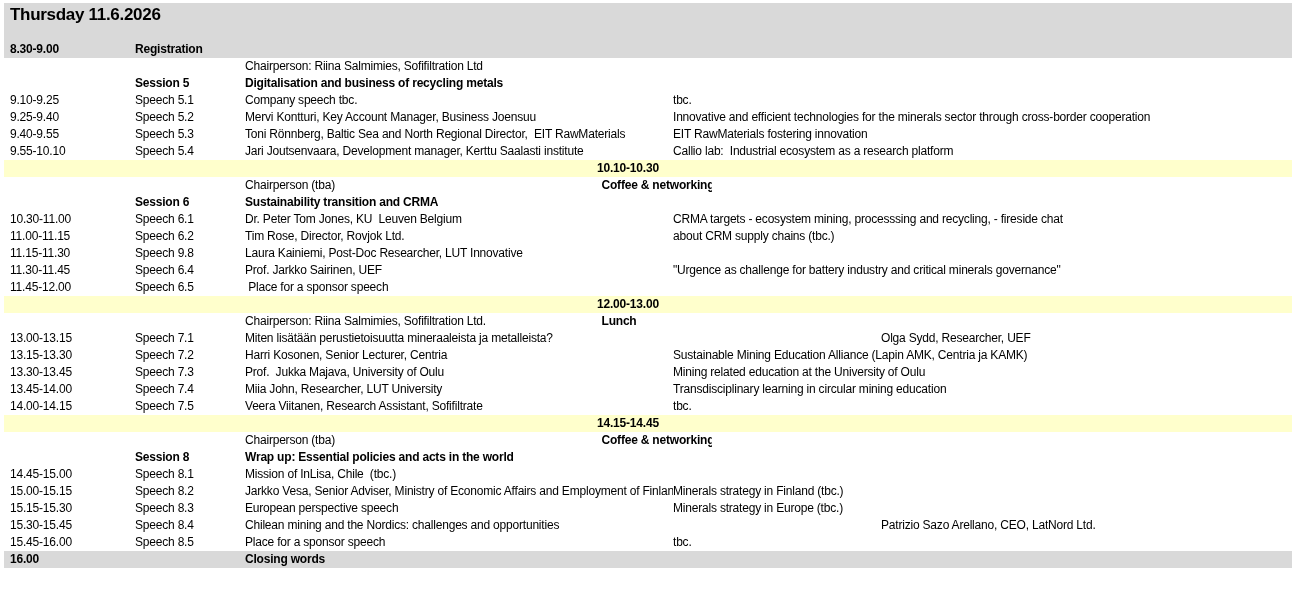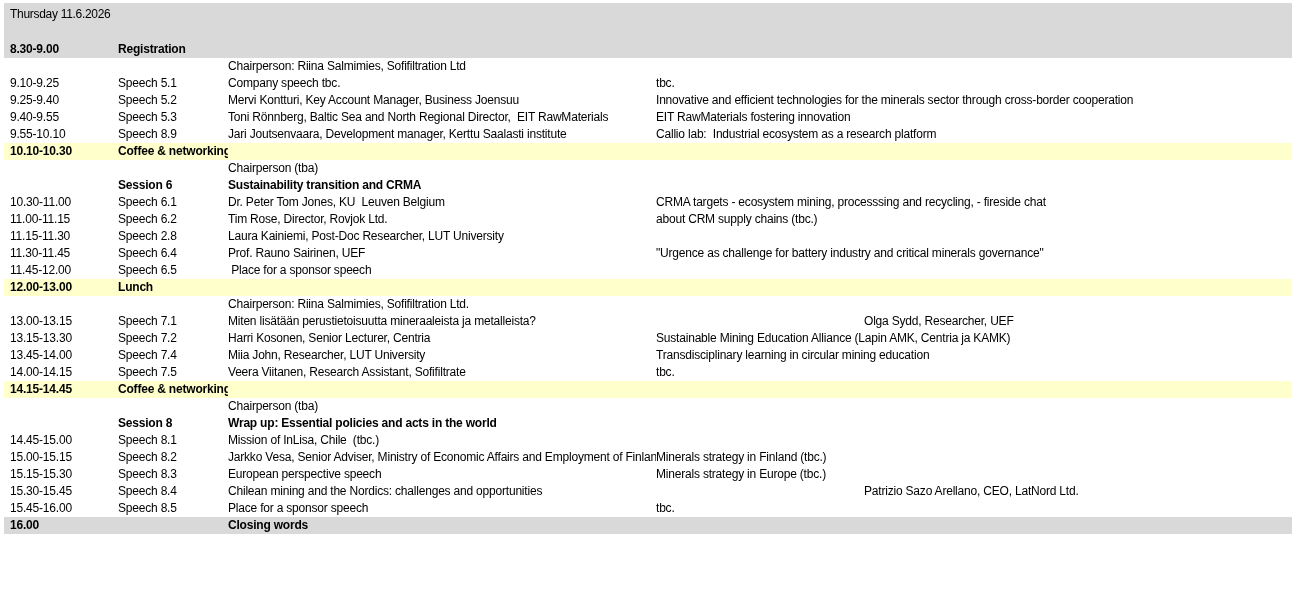--- a/index.html
+++ b/index.html
@@ -30,36 +30,36 @@
   }
   .row {
     display: flex;
     align-items: center;
     height: 17px;
     background: transparent;
   }
   .row.title-row { height: 22px; }
   .row.spacer-row { height: 16px; }
   .row.bg-grey { background: #d9d9d9; }
-  .row.bg-yellow { background: #ffffcc; }
+  .row.bg-yellow { background: #ffffcc; flex-direction: column; }
   .row.bold { font-weight: 700; }
   .cell {
     white-space: pre;
     overflow: hidden;
     flex: 0 0 auto;
     line-height: 17px;
   }
   .c1 { width: 108px; padding-left: 6px; }
-  .c2 { width: 110px; }
+  .c2 { width: 110px; margin-left: 17px; }
   .c3 { width: 428px; }
   .c4 { width: 636px; }
   .title-row .c1 {
     width: 500px;
-    font-size: 12px;
-    font-weight: 400;
+    font-size: 17px;
+    font-weight: 700;
     letter-spacing: -0.3px;
   }
 </style>
 </head>
 <body>
 
 <div class="sheet">
   <div class="table" id="schedule-table">
       <div class="row bg-grey bold title-row">
     <span class="cell c1">Thursday 11.6.2026</span>
@@ -78,41 +78,47 @@
     <span class="cell c2">Registration</span>
     <span class="cell c3"></span>
     <span class="cell c4"></span>
   </div>
       <div class="row">
     <span class="cell c1"></span>
     <span class="cell c2"></span>
     <span class="cell c3">Chairperson: Riina Salmimies, Sofifiltration Ltd</span>
     <span class="cell c4"></span>
   </div>
+      <div class="row bold">
+    <span class="cell c1"></span>
+    <span class="cell c2">Session 5</span>
+    <span class="cell c3">Digitalisation and business of recycling metals</span>
+    <span class="cell c4"></span>
+  </div>
       <div class="row">
     <span class="cell c1">9.10-9.25</span>
     <span class="cell c2">Speech 5.1</span>
     <span class="cell c3">Company speech tbc.</span>
     <span class="cell c4">tbc.</span>
   </div>
       <div class="row">
     <span class="cell c1">9.25-9.40</span>
     <span class="cell c2">Speech 5.2</span>
     <span class="cell c3">Mervi Kontturi, Key Account Manager, Business Joensuu</span>
     <span class="cell c4">Innovative and efficient technologies for the minerals sector through cross-border cooperation</span>
   </div>
       <div class="row">
     <span class="cell c1">9.40-9.55</span>
     <span class="cell c2">Speech 5.3</span>
     <span class="cell c3">Toni Rönnberg, Baltic Sea and North Regional Director,  EIT RawMaterials</span>
     <span class="cell c4">EIT RawMaterials fostering innovation</span>
   </div>
       <div class="row">
     <span class="cell c1">9.55-10.10</span>
-    <span class="cell c2">Speech 8.9</span>
+    <span class="cell c2">Speech 5.4</span>
     <span class="cell c3">Jari Joutsenvaara, Development manager, Kerttu Saalasti institute</span>
     <span class="cell c4">Callio lab:  Industrial ecosystem as a research platform</span>
   </div>
       <div class="row bg-yellow bold">
     <span class="cell c1">10.10-10.30</span>
     <span class="cell c2">Coffee &amp; networking</span>
     <span class="cell c3"></span>
     <span class="cell c4"></span>
   </div>
       <div class="row">
@@ -134,27 +140,27 @@
     <span class="cell c4">CRMA targets - ecosystem mining, processsing and recycling, - fireside chat</span>
   </div>
       <div class="row">
     <span class="cell c1">11.00-11.15</span>
     <span class="cell c2">Speech 6.2</span>
     <span class="cell c3">Tim Rose, Director, Rovjok Ltd.</span>
     <span class="cell c4">about CRM supply chains (tbc.)</span>
   </div>
       <div class="row">
     <span class="cell c1">11.15-11.30</span>
-    <span class="cell c2">Speech 2.8</span>
-    <span class="cell c3">Laura Kainiemi, Post-Doc Researcher, LUT University</span>
+    <span class="cell c2">Speech 9.8</span>
+    <span class="cell c3">Laura Kainiemi, Post-Doc Researcher, LUT Innovative</span>
   </div>
       <div class="row">
     <span class="cell c1">11.30-11.45</span>
     <span class="cell c2">Speech 6.4</span>
-    <span class="cell c3">Prof. Rauno Sairinen, UEF</span>
+    <span class="cell c3">Prof. Jarkko Sairinen, UEF</span>
     <span class="cell c4">"Urgence as challenge for battery industry and critical minerals governance"</span>
   </div>
       <div class="row">
     <span class="cell c1">11.45-12.00</span>
     <span class="cell c2">Speech 6.5</span>
     <span class="cell c3"> Place for a sponsor speech</span>
     <span class="cell c4"></span>
   </div>
       <div class="row bg-yellow bold">
     <span class="cell c1">12.00-13.00</span>
@@ -174,20 +180,26 @@
     <span class="cell c4">Miten lisätään perustietoisuutta mineraaleista ja metalleista?</span>
     <span class="cell c3">Olga Sydd, Researcher, UEF</span>
   </div>
       <div class="row">
     <span class="cell c1">13.15-13.30</span>
     <span class="cell c2">Speech 7.2</span>
     <span class="cell c3">Harri Kosonen, Senior Lecturer, Centria</span>
     <span class="cell c4">Sustainable Mining Education Alliance (Lapin AMK, Centria ja KAMK)</span>
   </div>
       <div class="row">
+    <span class="cell c1">13.30-13.45</span>
+    <span class="cell c2">Speech 7.3</span>
+    <span class="cell c3">Prof.  Jukka Majava, University of Oulu</span>
+    <span class="cell c4">Mining related education at the University of Oulu</span>
+  </div>
+      <div class="row">
     <span class="cell c1">13.45-14.00</span>
     <span class="cell c2">Speech 7.4</span>
     <span class="cell c3">Miia John, Researcher, LUT University</span>
     <span class="cell c4">Transdisciplinary learning in circular mining education</span>
   </div>
       <div class="row">
     <span class="cell c1">14.00-14.15</span>
     <span class="cell c2">Speech 7.5</span>
     <span class="cell c3">Veera Viitanen, Research Assistant, Sofifiltrate</span>
     <span class="cell c4">tbc.</span>

